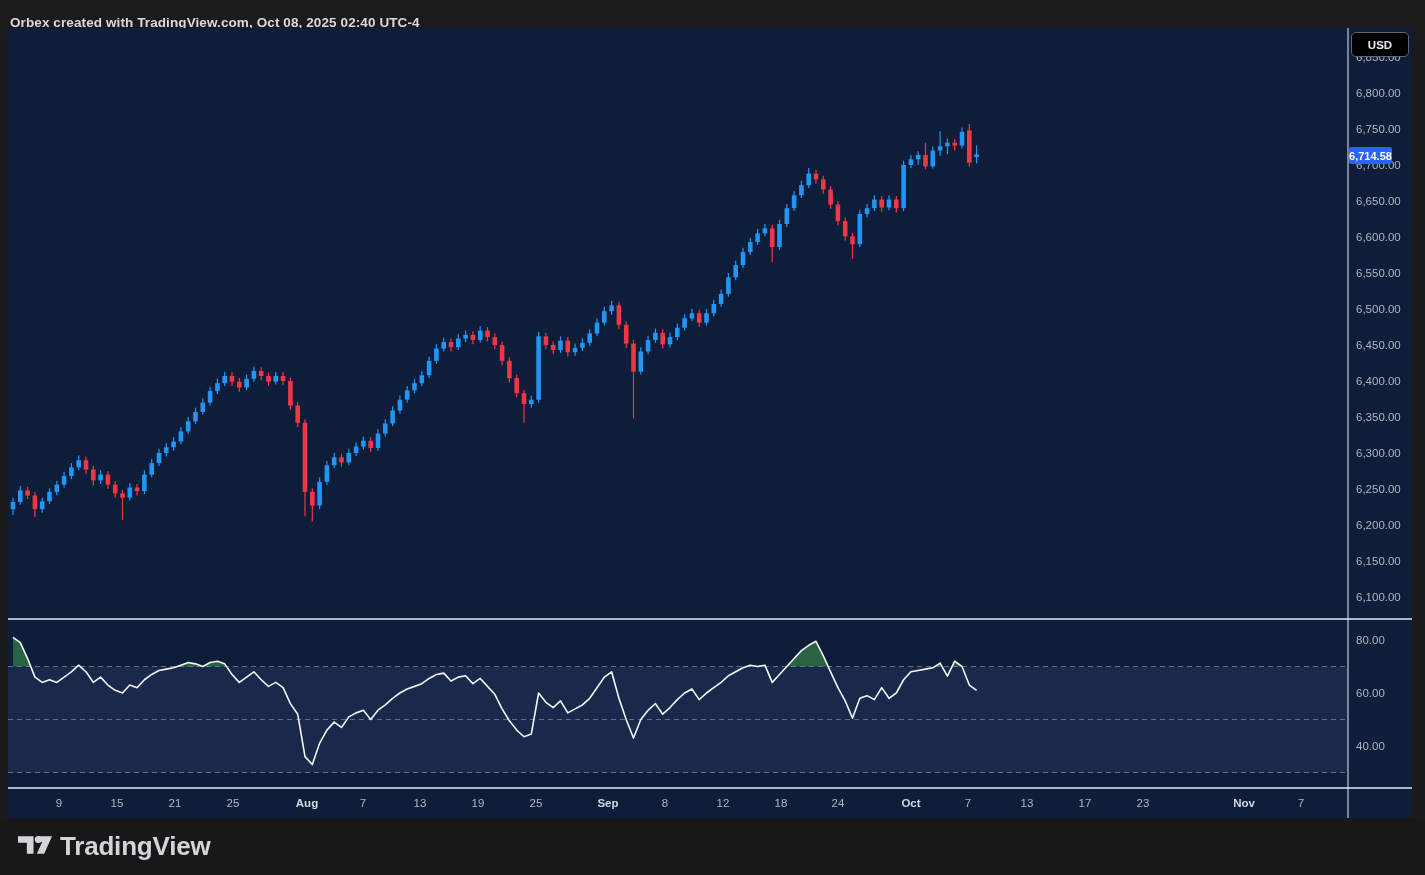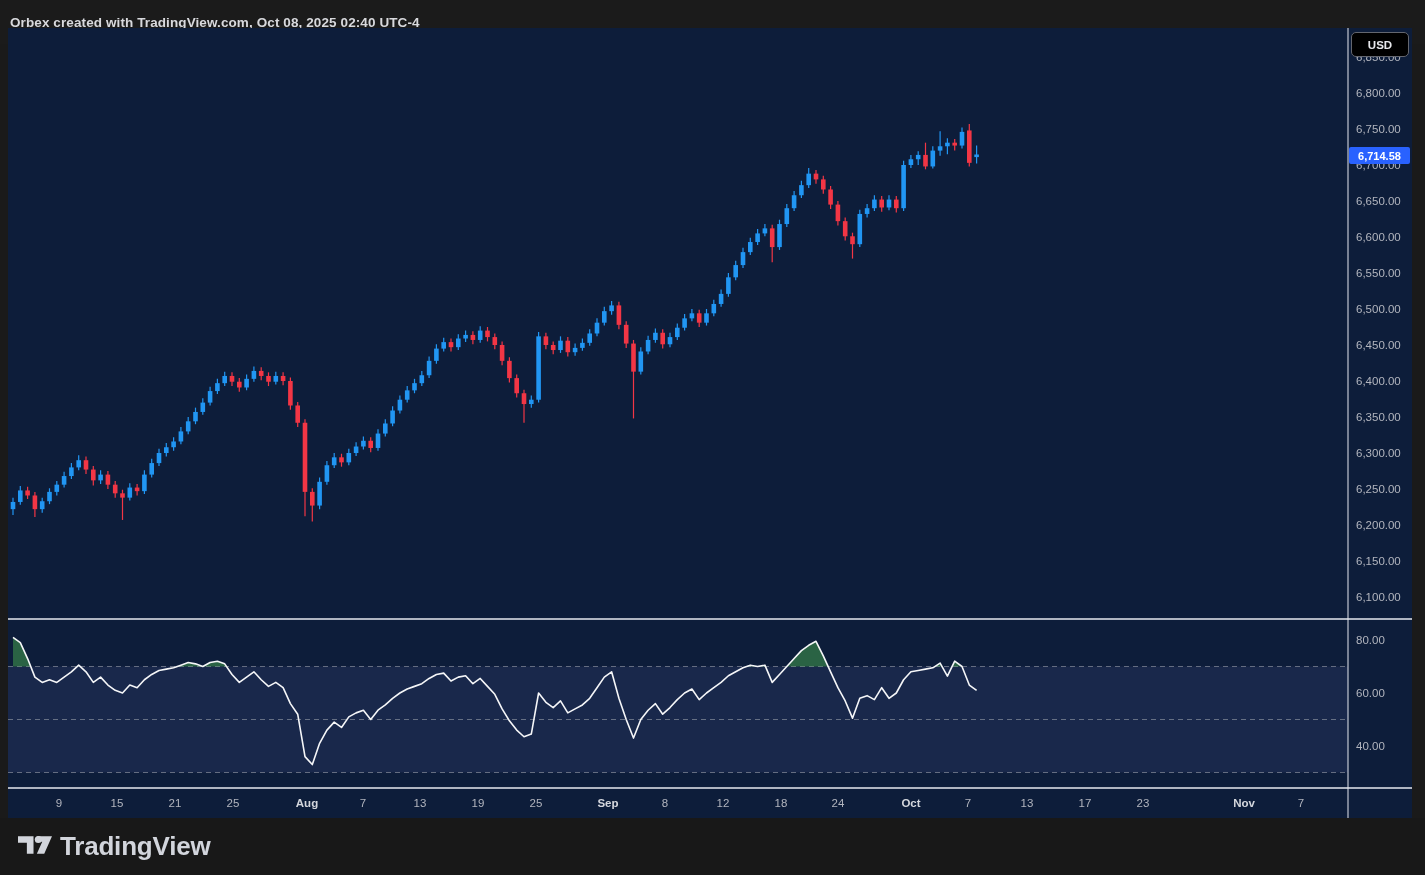--- a/index.html
+++ b/index.html
@@ -8,21 +8,21 @@
   .screen { position:relative; width:1425px; height:875px; background:#1a1a1a; }
   .titlebar { position:absolute; left:0; top:0; width:1425px; height:44px;
               background:#1b1b1b; display:flex; align-items:center; }
   .titlebar span { color:#d8d9dd; font-size:13.5px; font-weight:bold; margin-left:10px;
                    letter-spacing:0.1px; }
   svg.chartsvg { position:absolute; left:0; top:0; }
   .usd-button { position:absolute; left:1351px; top:32px; width:58px; height:25px;
                 background:#000; border:1px solid #63666f; border-radius:5px;
                 color:#e8e9ed; font-size:11.5px; font-weight:bold;
                 display:flex; align-items:center; justify-content:center; z-index:5; }
-  .price-badge { position:absolute; left:1349px; top:147px; width:61px; height:17px;
+  .price-badge { position:absolute; left:1349px; top:147px; width:43px; height:17px;
                  background:#2962ff; border-radius:2px; color:#ffffff; font-size:11px;
                  font-weight:bold; display:flex; align-items:center; justify-content:center;
                  z-index:5; }
   .footer { position:absolute; left:0; top:818px; width:1425px; height:57px;
             background:#181818; display:flex; align-items:center; }
   .brand { display:flex; align-items:center; margin-left:18px; }
   .brand-text { color:#d2d5dc; font-size:26px; font-weight:bold; margin-left:8px;
                 letter-spacing:-0.2px; }
 </style>
 </head>

